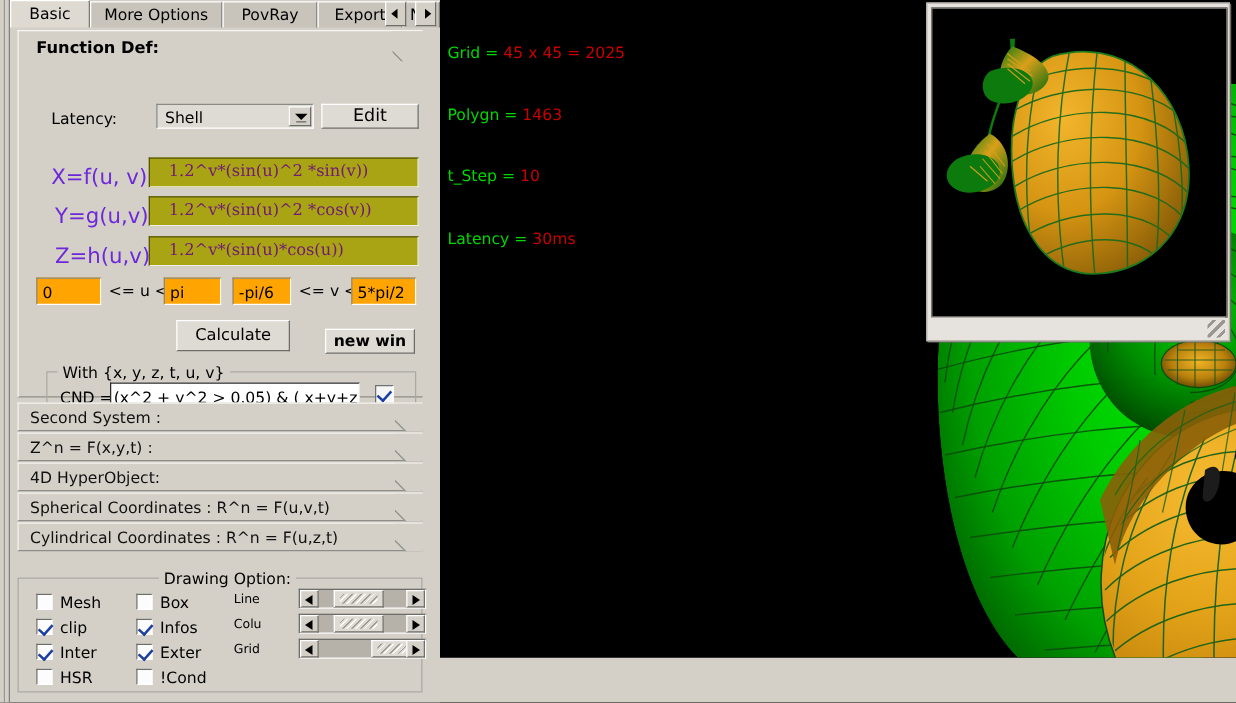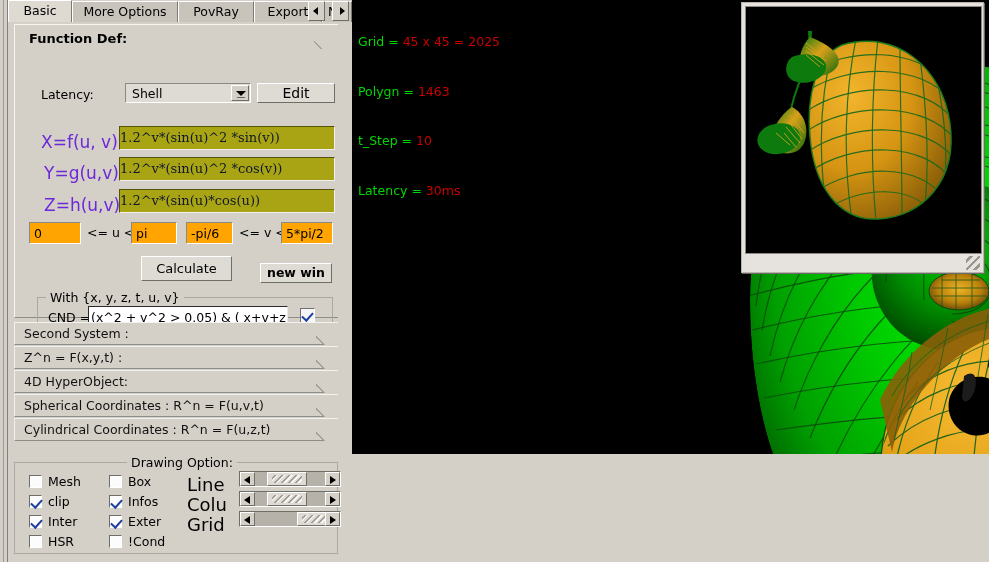--- a/index.html
+++ b/index.html
@@ -161,23 +161,23 @@
   .flabel{position:absolute;font-size:17px;color:#6d28d9;white-space:nowrap;}
   .ffield{
     position:absolute;left:104px;width:216px;height:24px;
     background:#a8a413;
     border:1px solid;
     border-color:#55540a #f0f0f0 #f0f0f0 #55540a;
     box-sizing:border-box;
     cursor:text;
   }
   .ffield span{
-    position:absolute;left:0;top:3px;
+    position:absolute;left:15px;top:3px;
     font-family:"DejaVu Serif","Liberation Serif",serif;
-    font-size:13px;color:#0f172a;white-space:nowrap;
+    font-size:13px;color:#701a75;white-space:nowrap;
   }
 
   
   .rfield{
     position:absolute;height:22px;
     background:#ffa400;
     border:1px solid;
     border-color:#8a8a84 #ffffff #ffffff #8a8a84;
     box-sizing:border-box;
     cursor:text;
@@ -259,21 +259,21 @@
     font-size:12.5px;color:#000;white-space:nowrap;
   }
   .optbox{
     position:absolute;width:13px;height:13px;
     background:#fcfcfc;
     border:1px solid;
     border-color:#6e6e68 #ffffff #ffffff #6e6e68;
     box-sizing:border-box;cursor:default;
   }
   .optlabel{position:absolute;font-size:12.5px;color:#000;white-space:nowrap;}
-  .sliderlabel{position:absolute;font-size:18px;color:#000;white-space:nowrap;}
+  .sliderlabel{position:absolute;font-size:10px;color:#000;white-space:nowrap;}
 
   
   .sld{
     position:absolute;left:224px;width:102px;height:16px;
     background:#b6b2aa;
     border:1px solid;
     border-color:#6e6e68 #ffffff #ffffff #6e6e68;
     box-sizing:border-box;cursor:default;
   }
   .sld .ar{
@@ -299,21 +299,21 @@
   }
   .sld .thumb:after{
     content:"";position:absolute;left:4px;top:2px;right:4px;bottom:2px;
     background:repeating-linear-gradient(-45deg,
       #dedad4 0 2px,#ffffff 2px 3px,#dedad4 3px 4px,#9a968e 4px 5px);
     opacity:.9;
   }
 
   
   #viewport{
-    position:absolute;left:352px;top:0;width:637px;height:454px;
+    position:absolute;left:352px;top:0;width:637px;height:526px;
     background:#000;overflow:hidden;
   }
   #shell-svg{position:absolute;left:0;top:0;}
   #info-overlay{
     position:absolute;left:6px;top:1px;
     font-family:"DejaVu Sans","Liberation Sans",sans-serif;
     font-size:12.5px;line-height:16.5px;
     white-space:pre;
   }
   #info-overlay .k{color:#00d600;}

